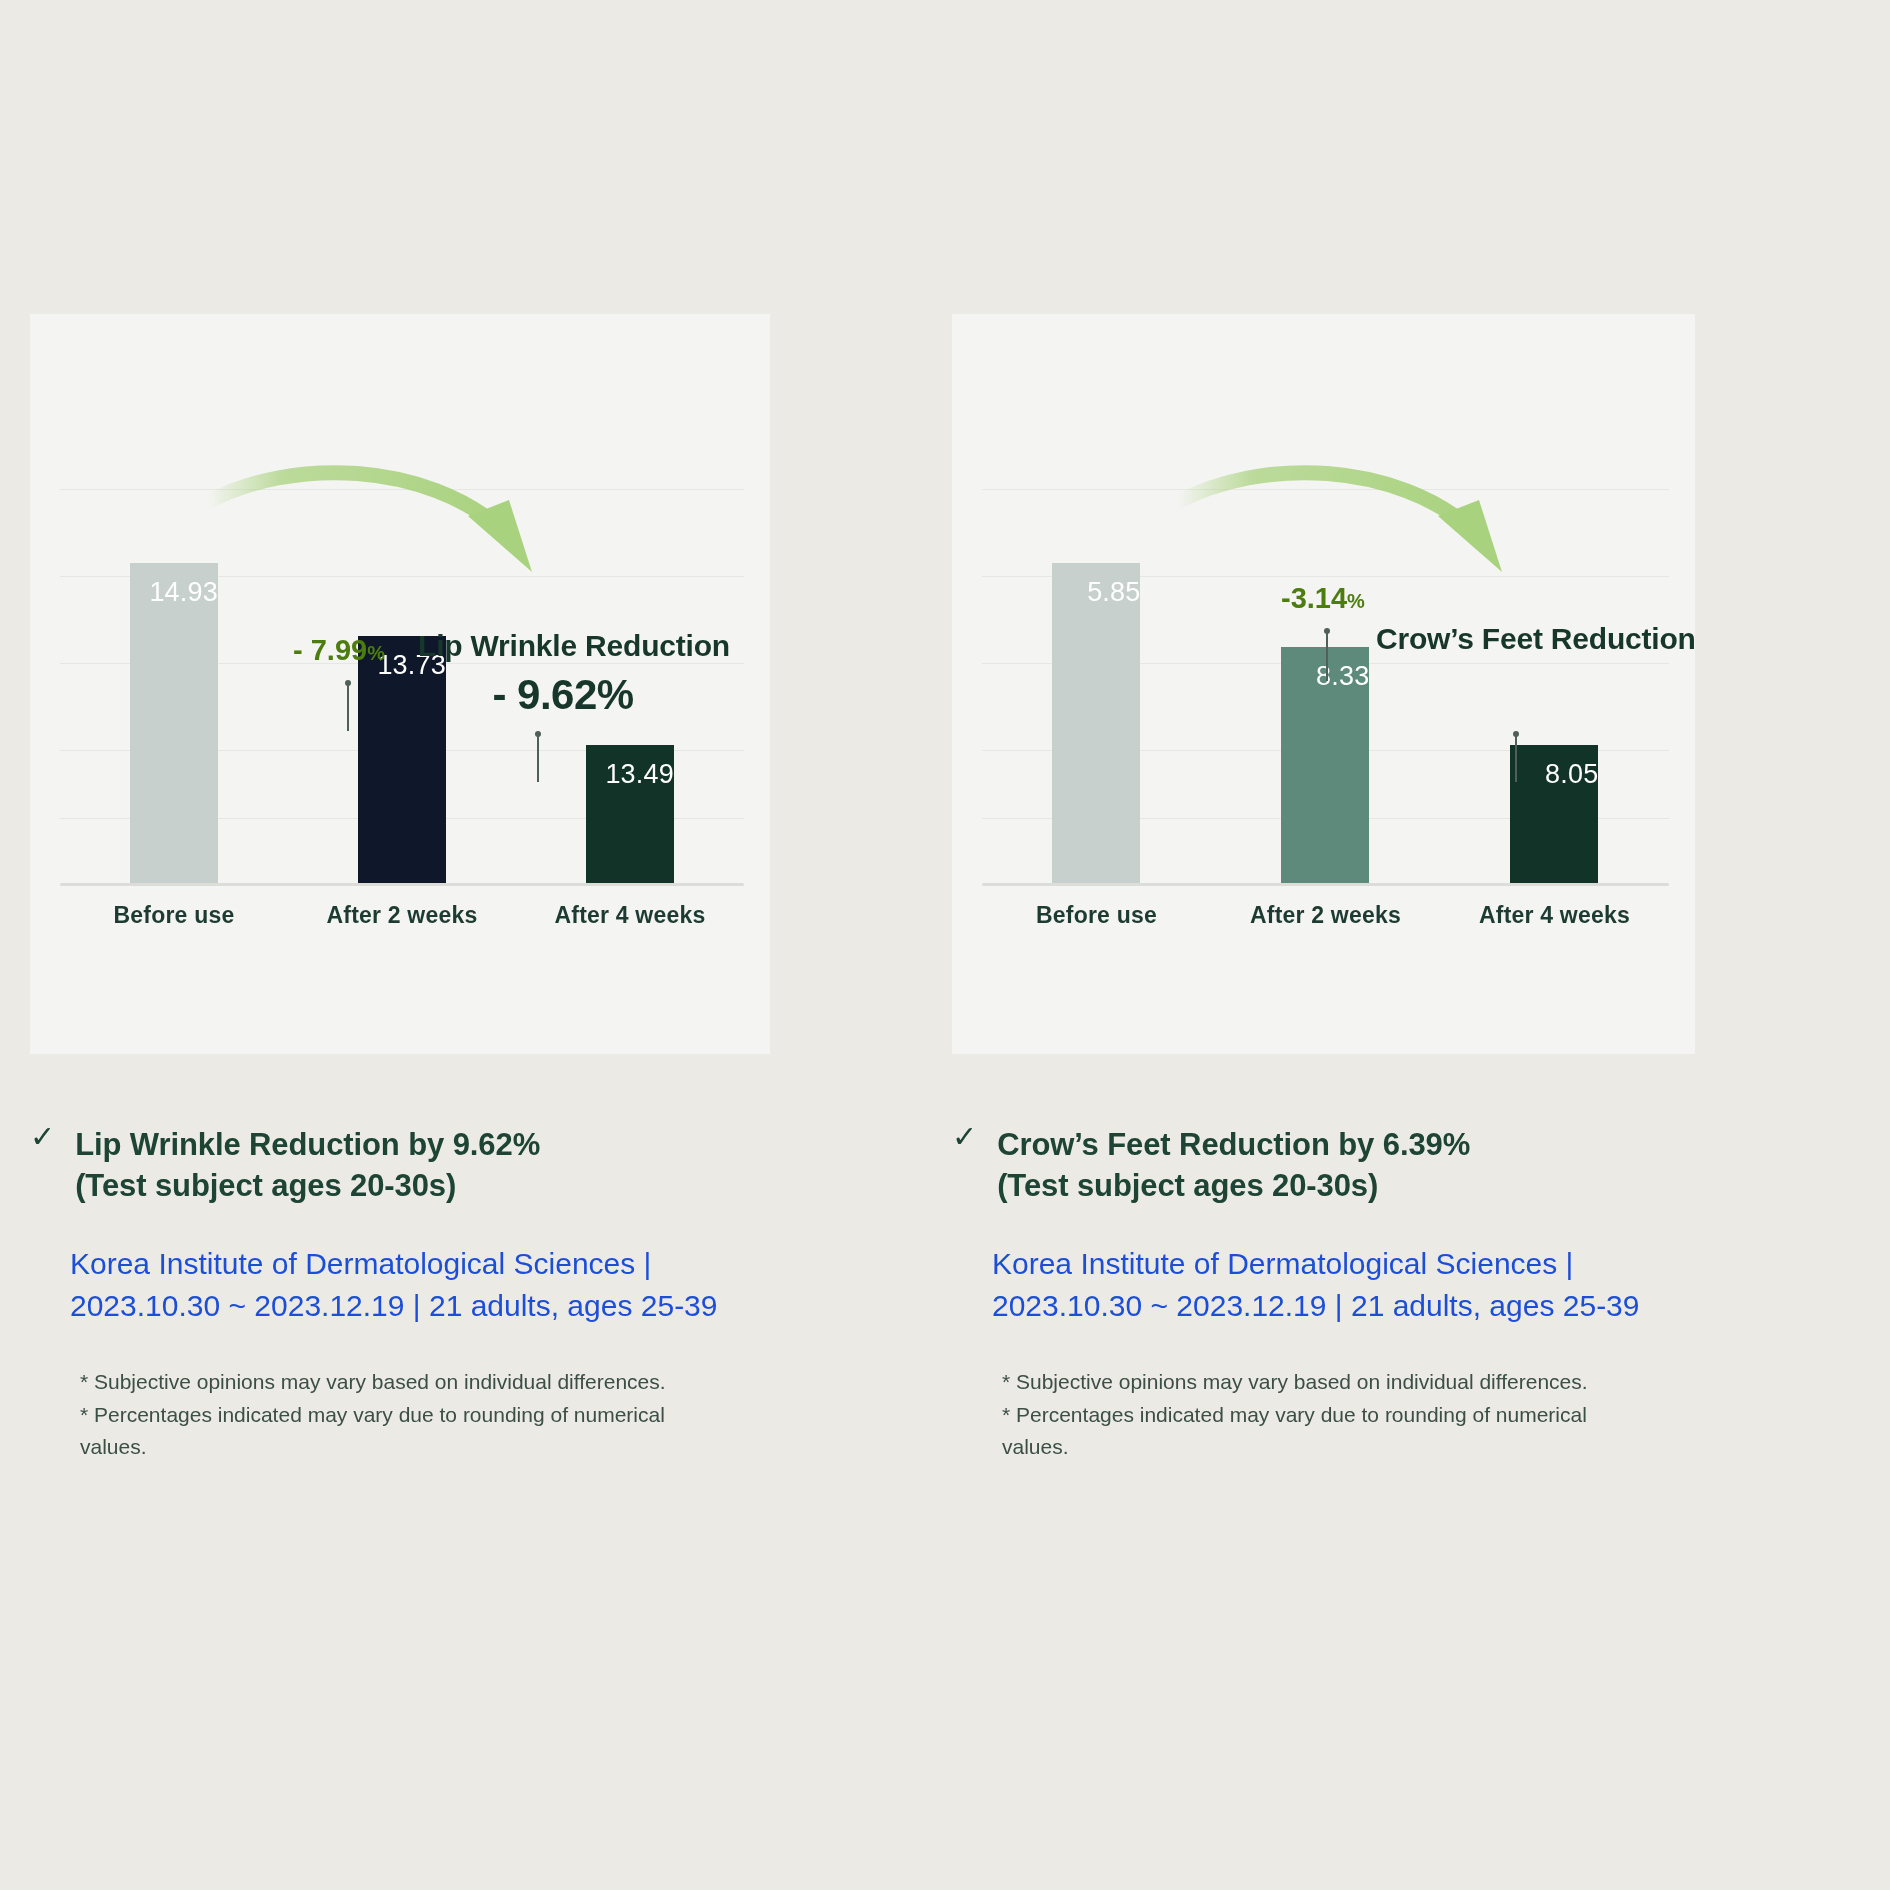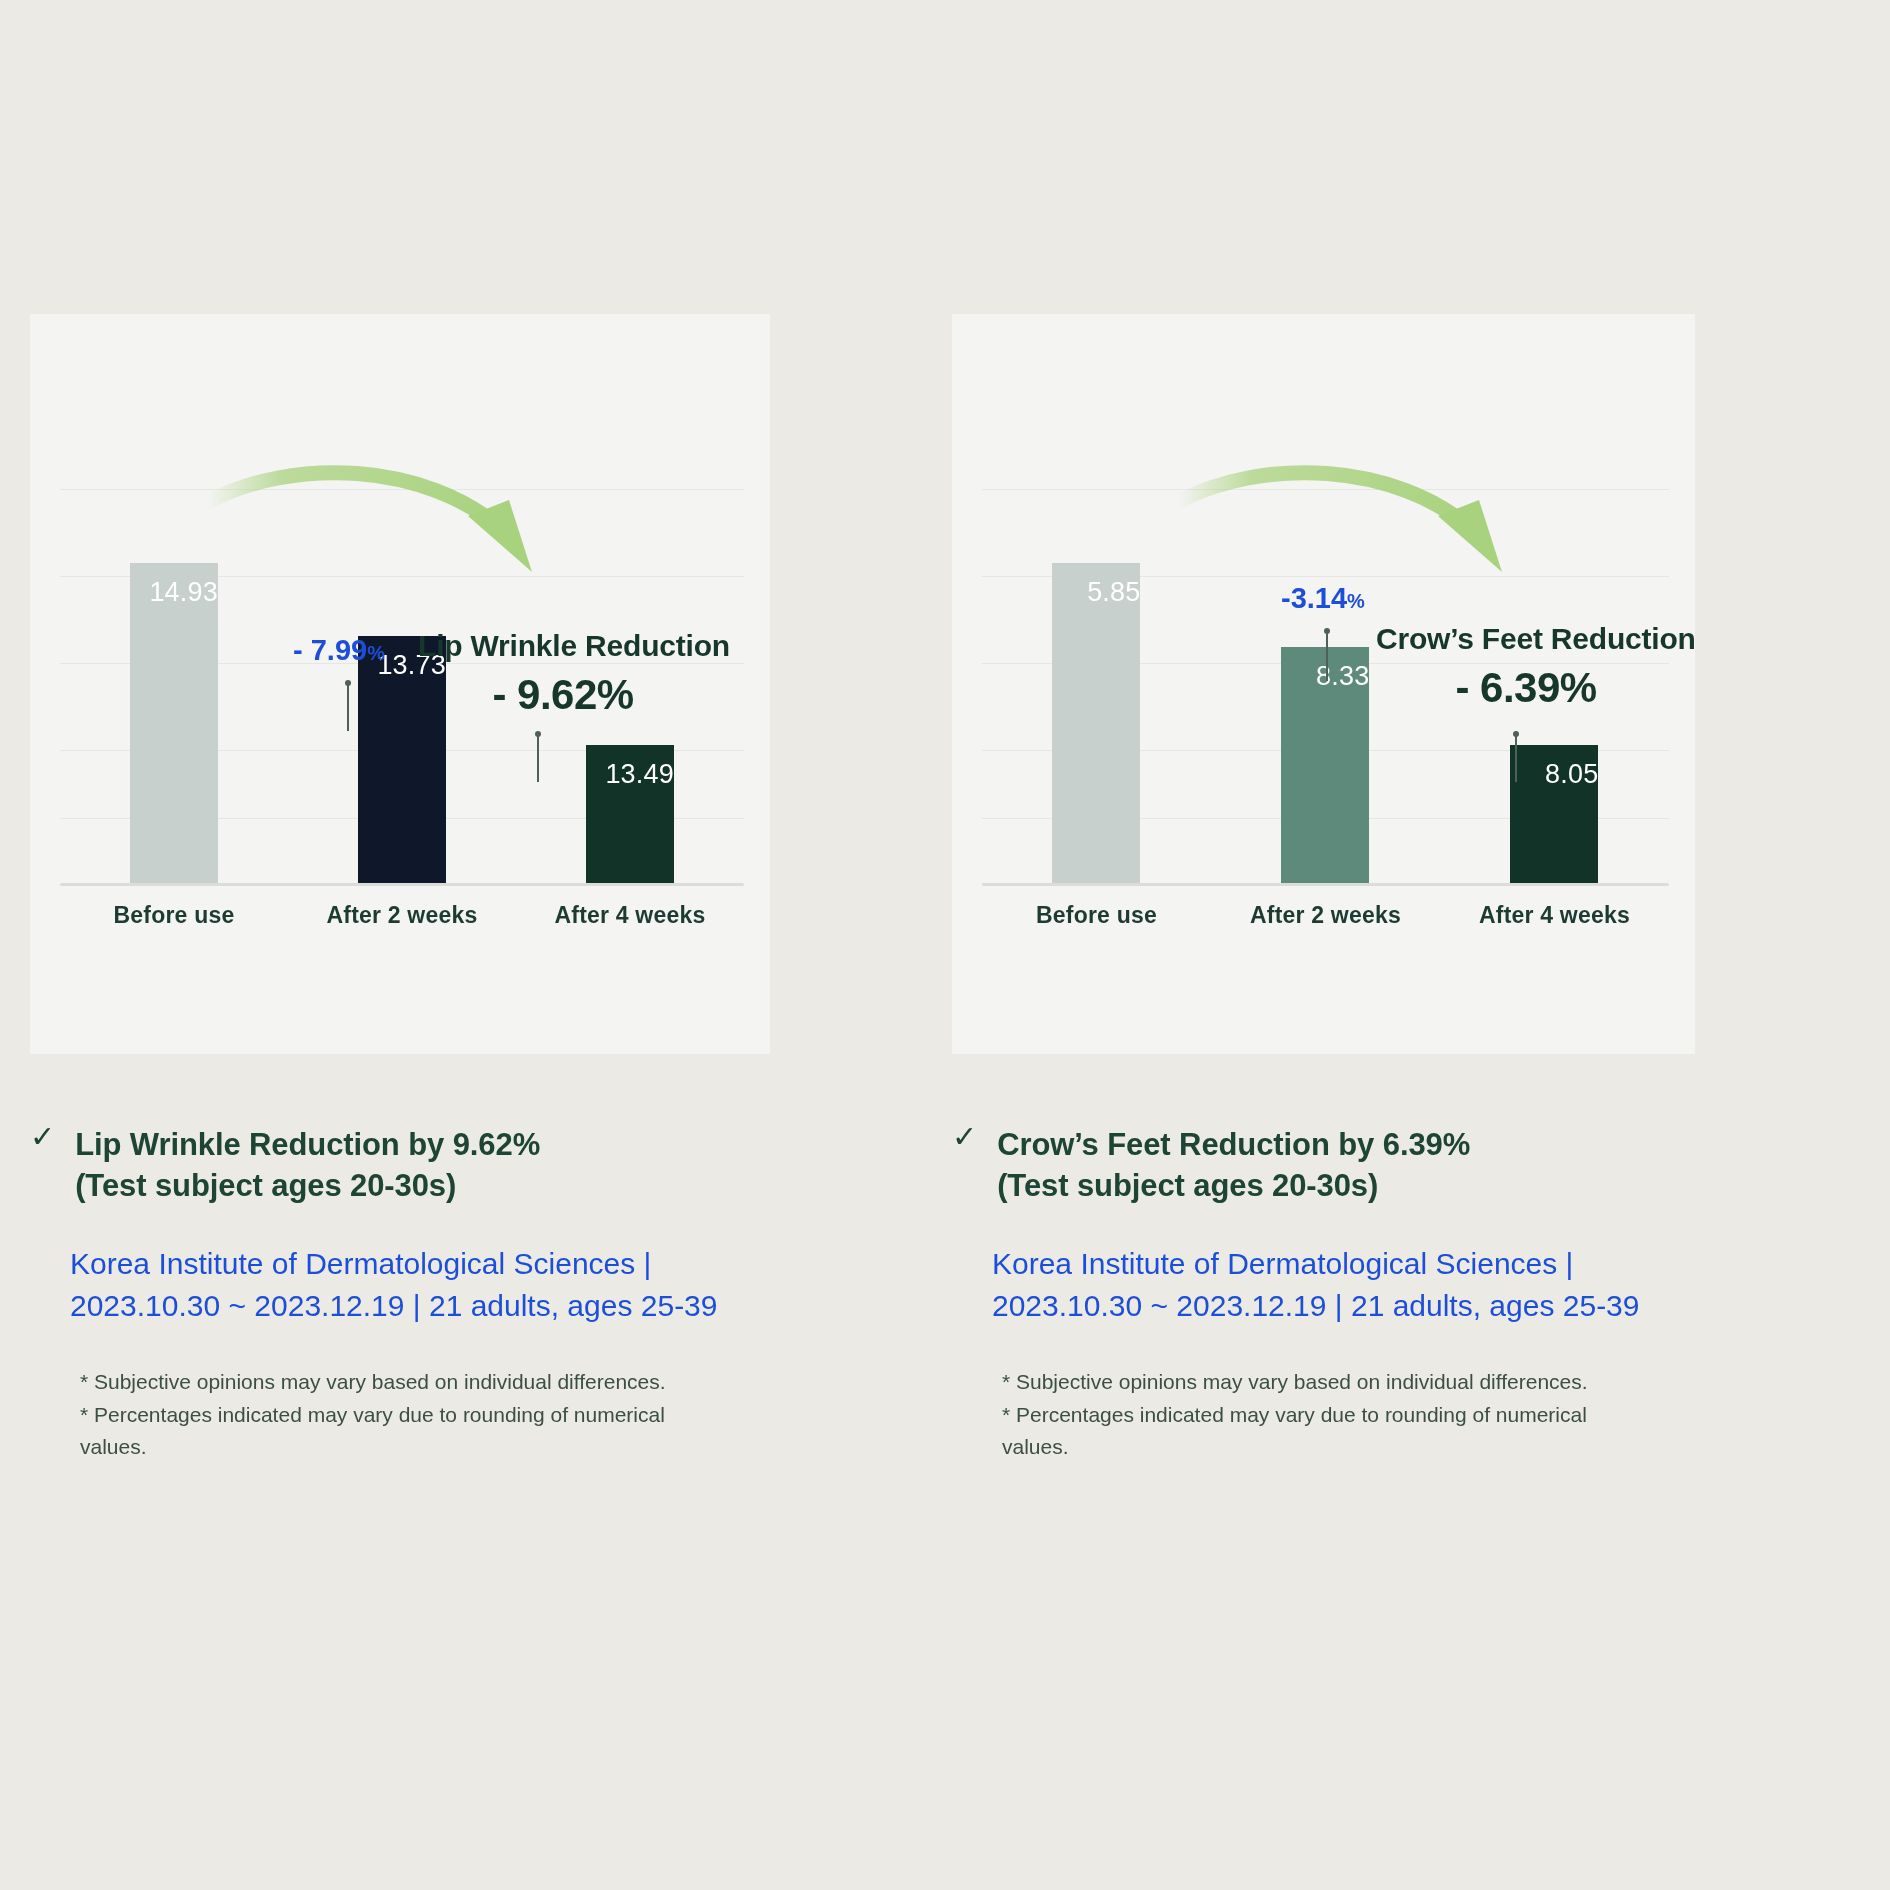--- a/index.html
+++ b/index.html
@@ -117,21 +117,21 @@
     color: #1d3b32;
     letter-spacing: 0.2px;
   }
   .xlabel.s0 { left: 0%; }
   .xlabel.s1 { left: 33.3333%; }
   .xlabel.s2 { left: 66.6666%; }
 
   
   .delta {
     position: absolute;
-    color: #1d4ed8;
+    color: #4d7c0f;
     font-size: 29px;
     font-weight: bold;
     white-space: nowrap;
   }
   .delta .pct {
     font-size: 20px;
     font-weight: bold;
   }
   .leader {
     position: absolute;
@@ -336,21 +336,20 @@
 
           <div class="axis-line"></div>
 
           <div class="delta" style="left:299px; top:248px;">
             <span>-3.14</span><span class="pct">%</span>
           </div>
           <div class="leader" style="left:344px; top:297px; height:50px;"></div>
 
           <div class="headline" style="left:394px; top:288px; width:300px;">
             <div class="h-title">Crow’s Feet Reduction</div>
-            <div class="h-value">- 6.39%</div>
           </div>
           <div class="leader" style="left:533px; top:400px; height:48px;"></div>
 
           <div class="arrow-wrap" style="left:188px; top:110px; width:420px; height:140px;">
             <svg width="420" height="140" viewBox="0 0 420 140" xmlns="http://www.w3.org/2000/svg">
               <defs>
                 <linearGradient id="ag2" x1="0" y1="0" x2="1" y2="0">
                   <stop offset="0%" stop-color="#a9d27e" stop-opacity="0"></stop>
                   <stop offset="25%" stop-color="#a9d27e" stop-opacity="0.75"></stop>
                   <stop offset="100%" stop-color="#a9d27e" stop-opacity="1"></stop>

